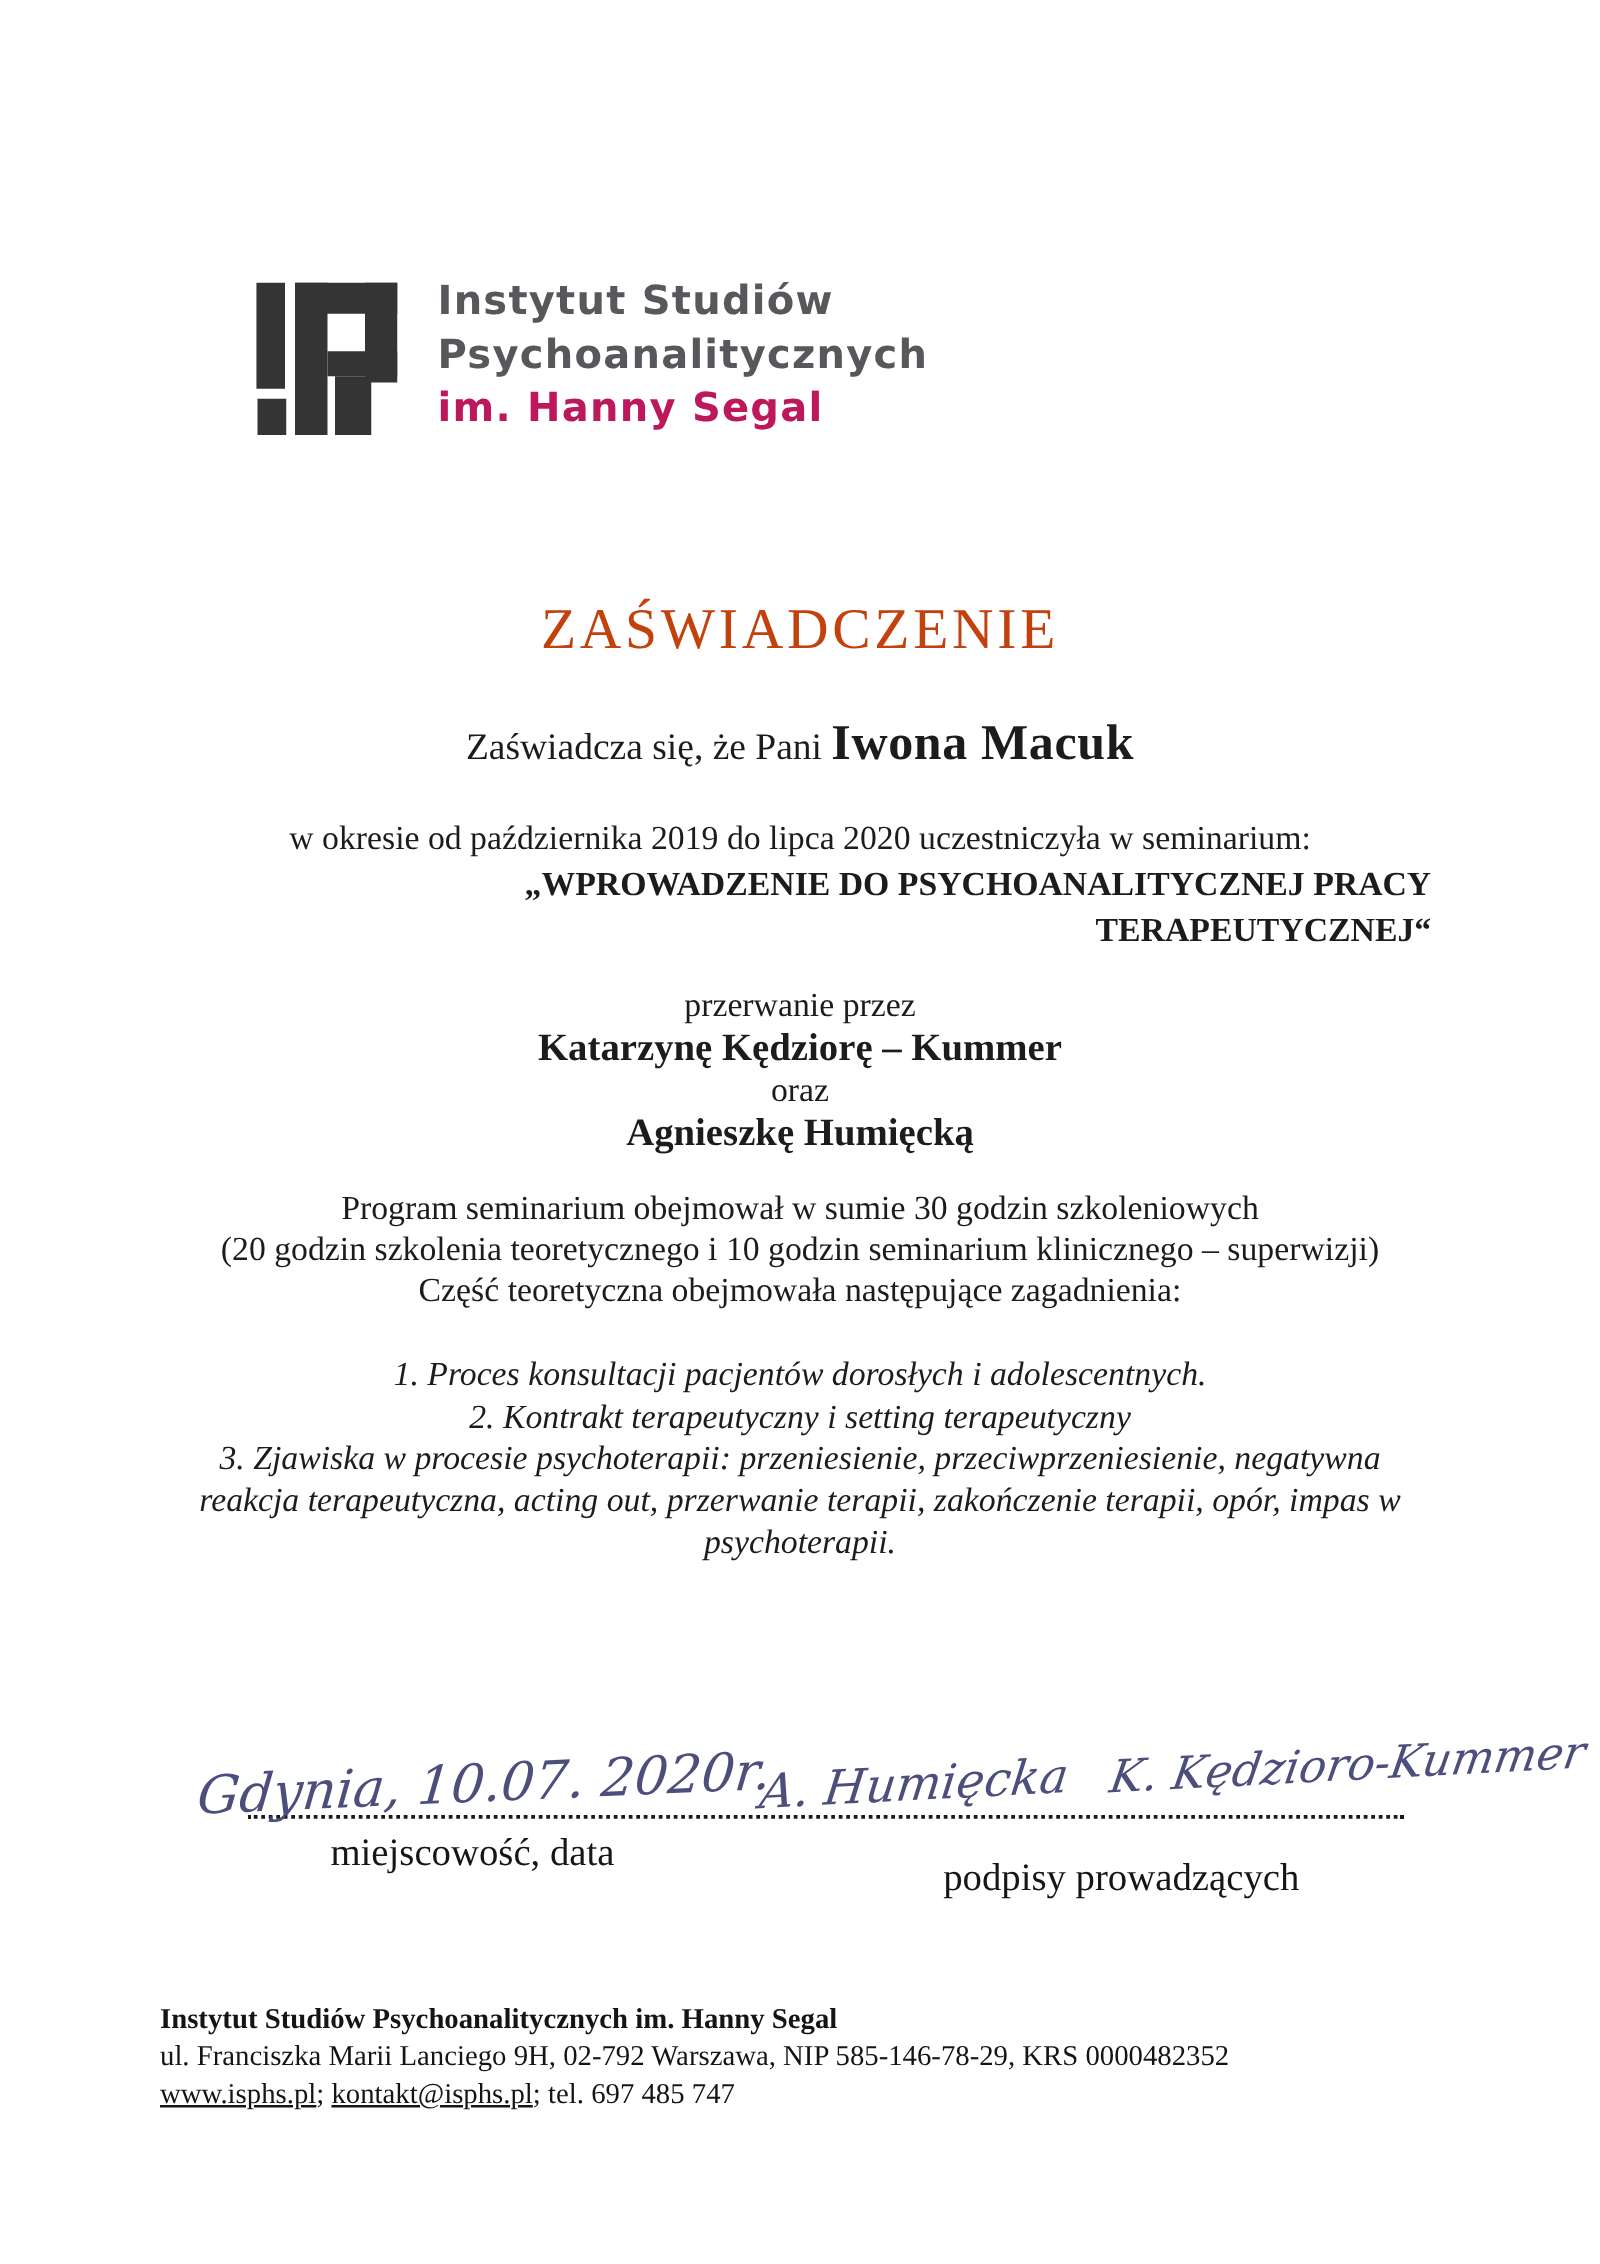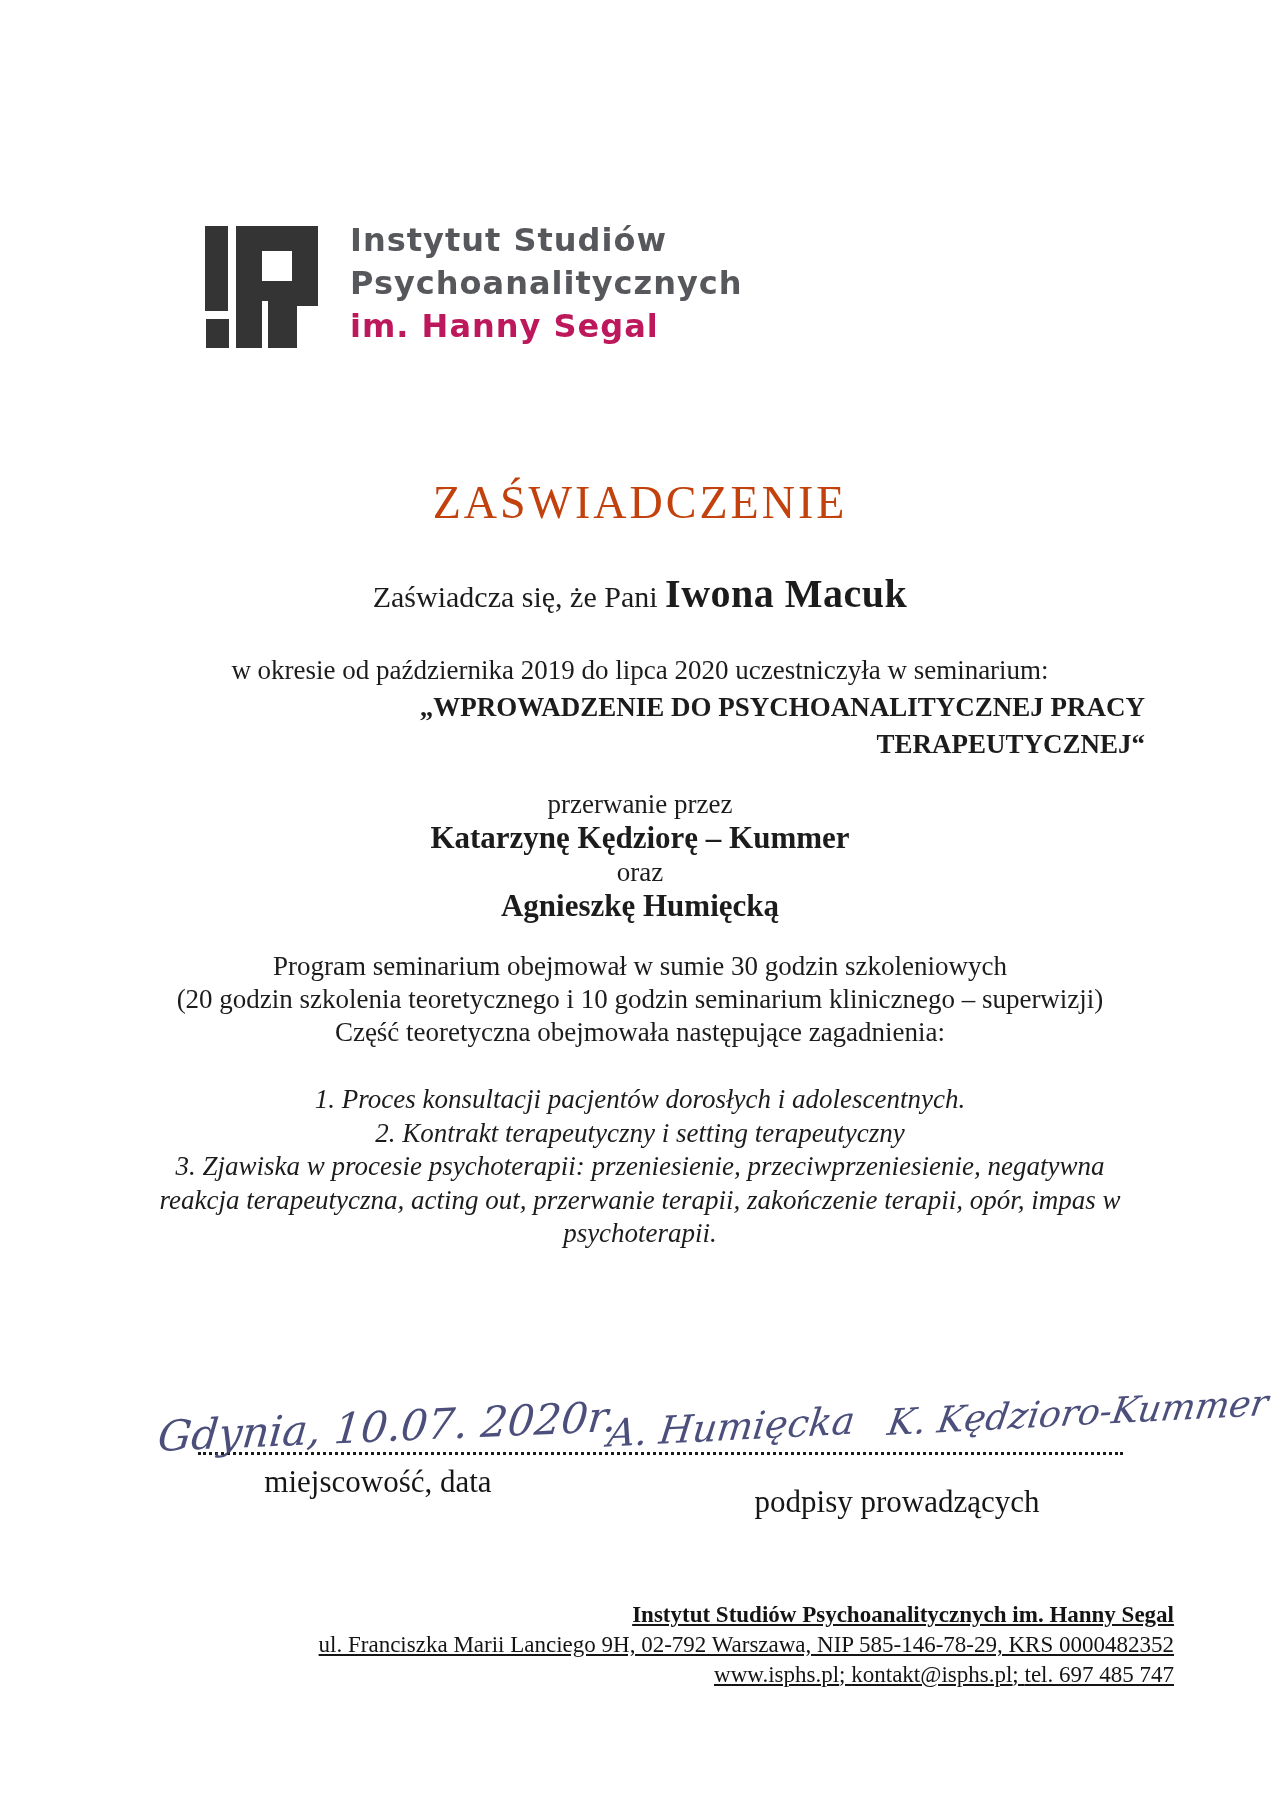--- a/index.html
+++ b/index.html
@@ -111,28 +111,27 @@
     text-align: center;
     font-size: 31px;
     color: #161616;
   }
   .sig-label.left  { left: 218px; }
   .sig-label.right { left: 737px; margin-top: 20px; }
 
   
   .footer {
     position: absolute;
-    left: 114px;
+    left: 128px;
     top: 1600px;
     width: 1060px;
-    text-align: right;
+    text-align: left;
     font-size: 23px;
     line-height: 30px;
     color: #141414;
-    text-decoration: underline;
   }
   .footer .bold { font-weight: 700; }
   .flink { text-decoration: underline; color: #141414; cursor: pointer; }
 </style>
 </head>
 <body>
 
 <div class="page">
 
   <div class="header">

